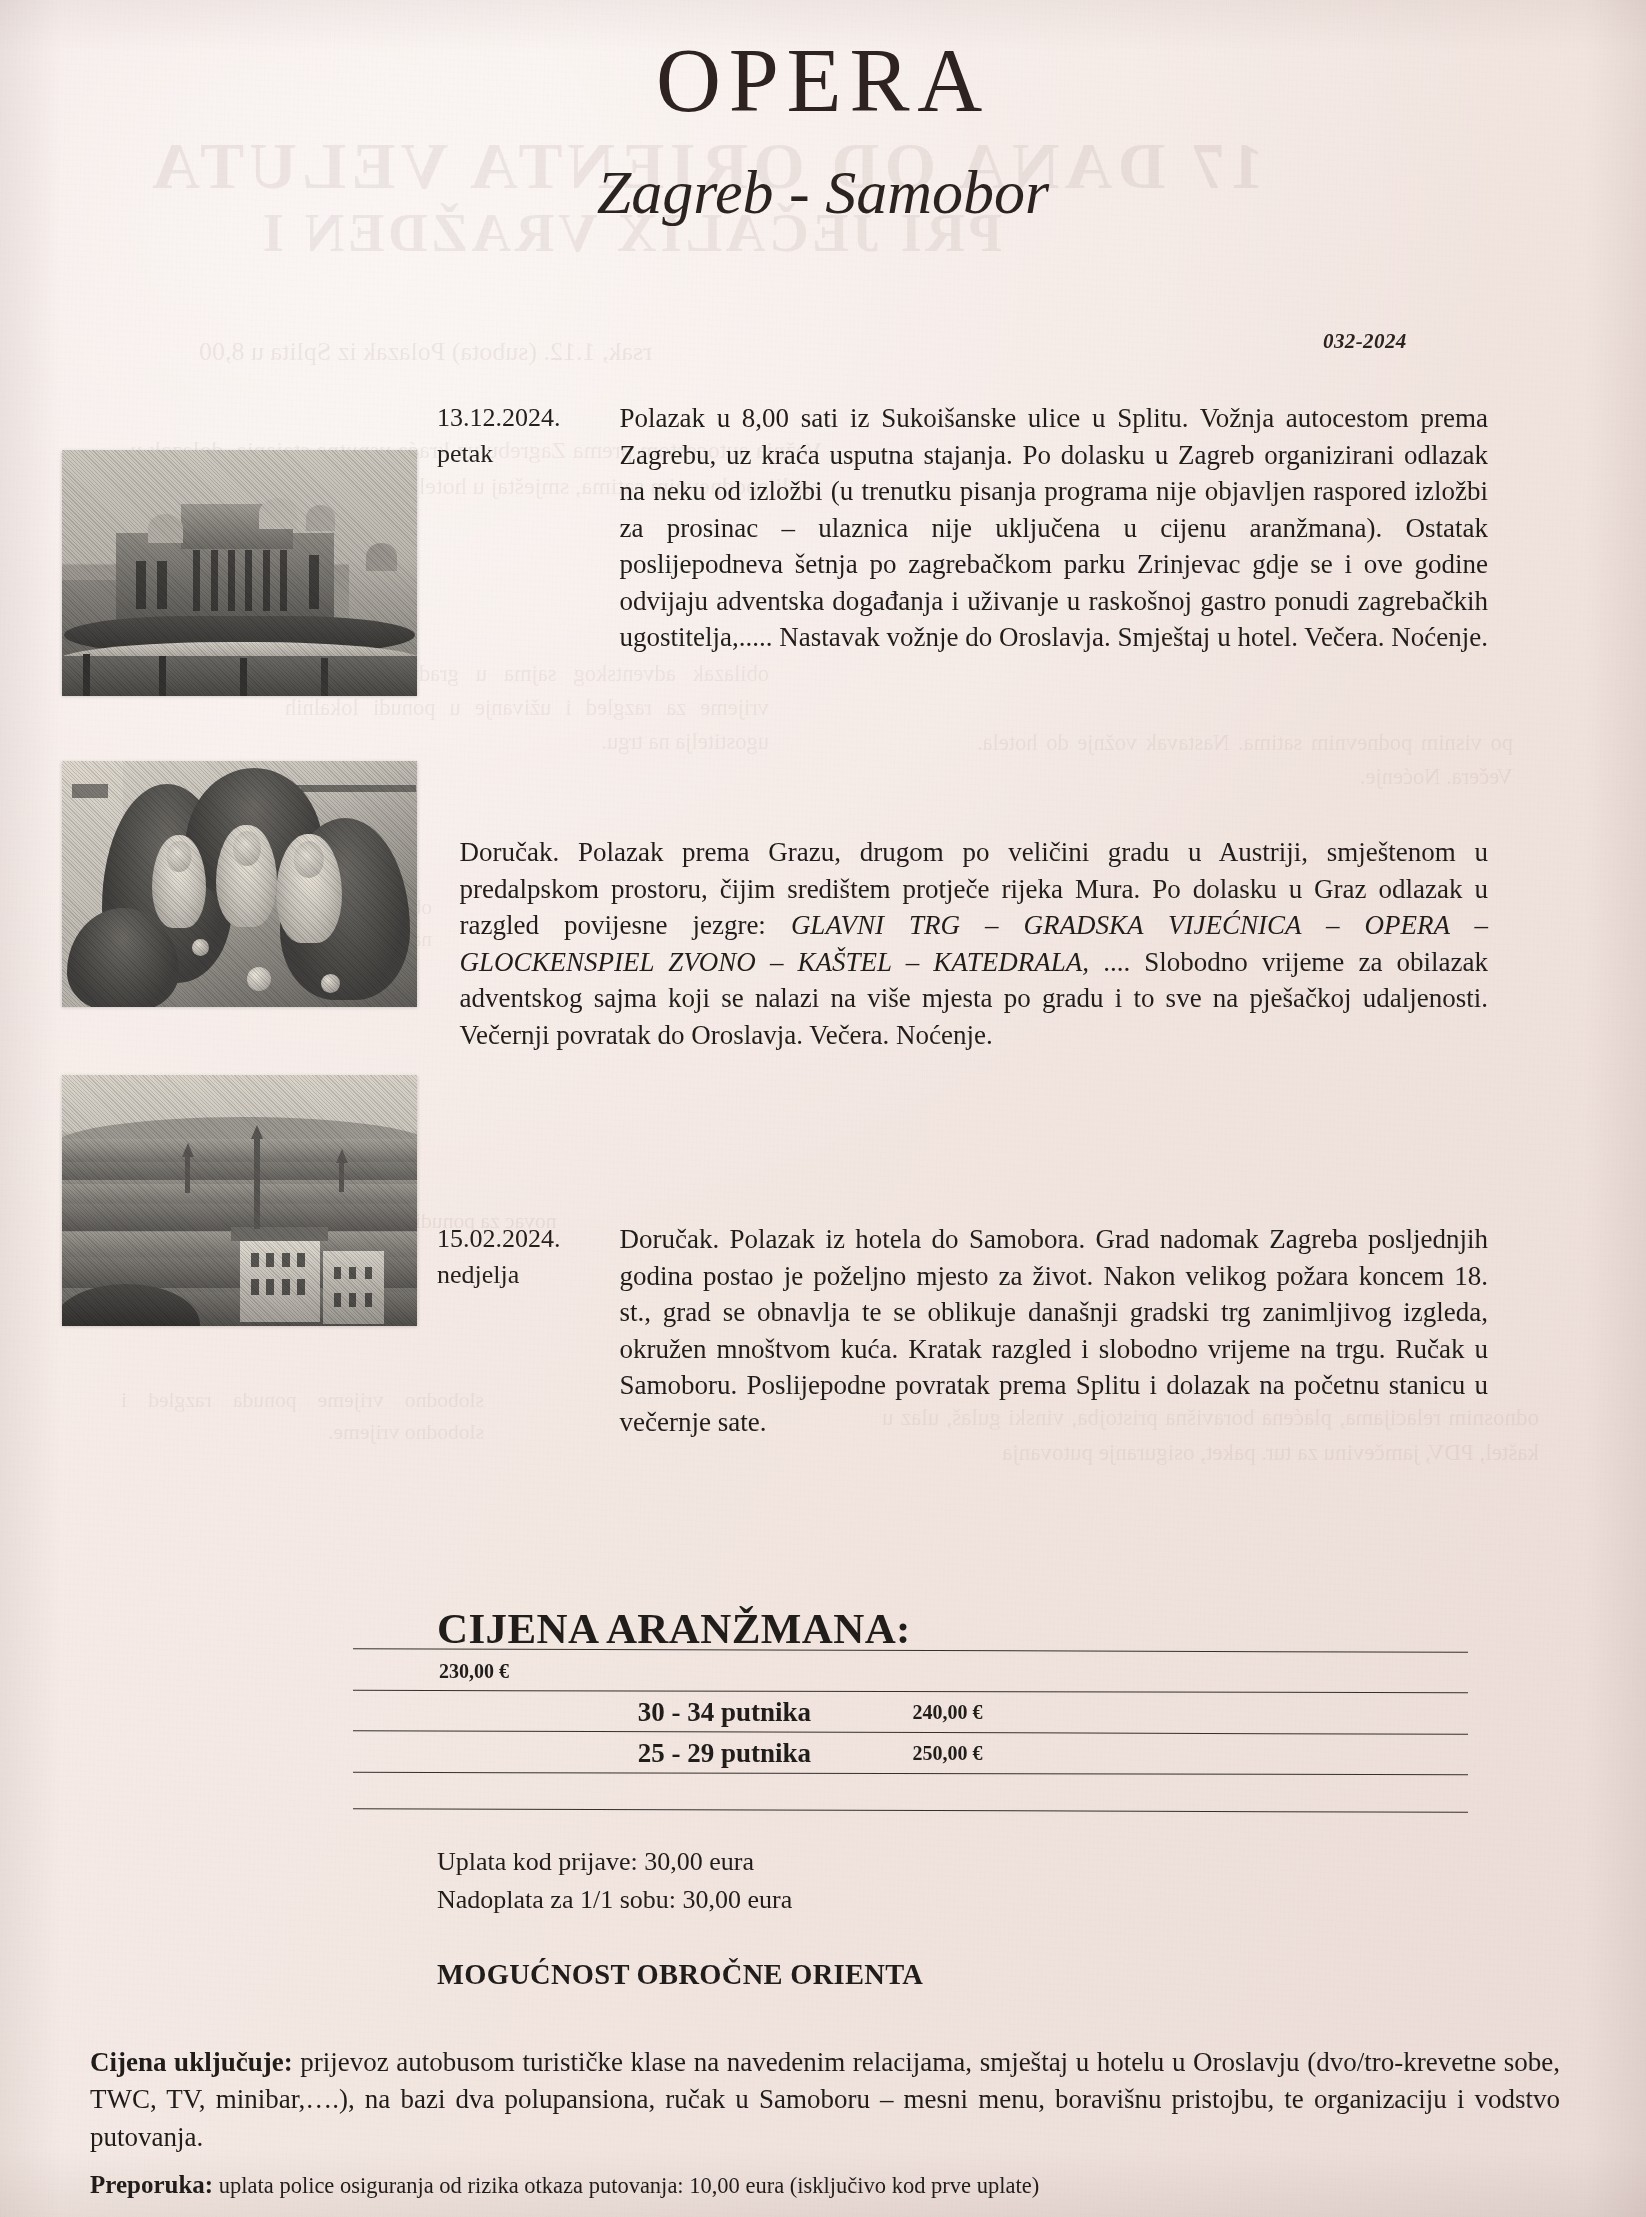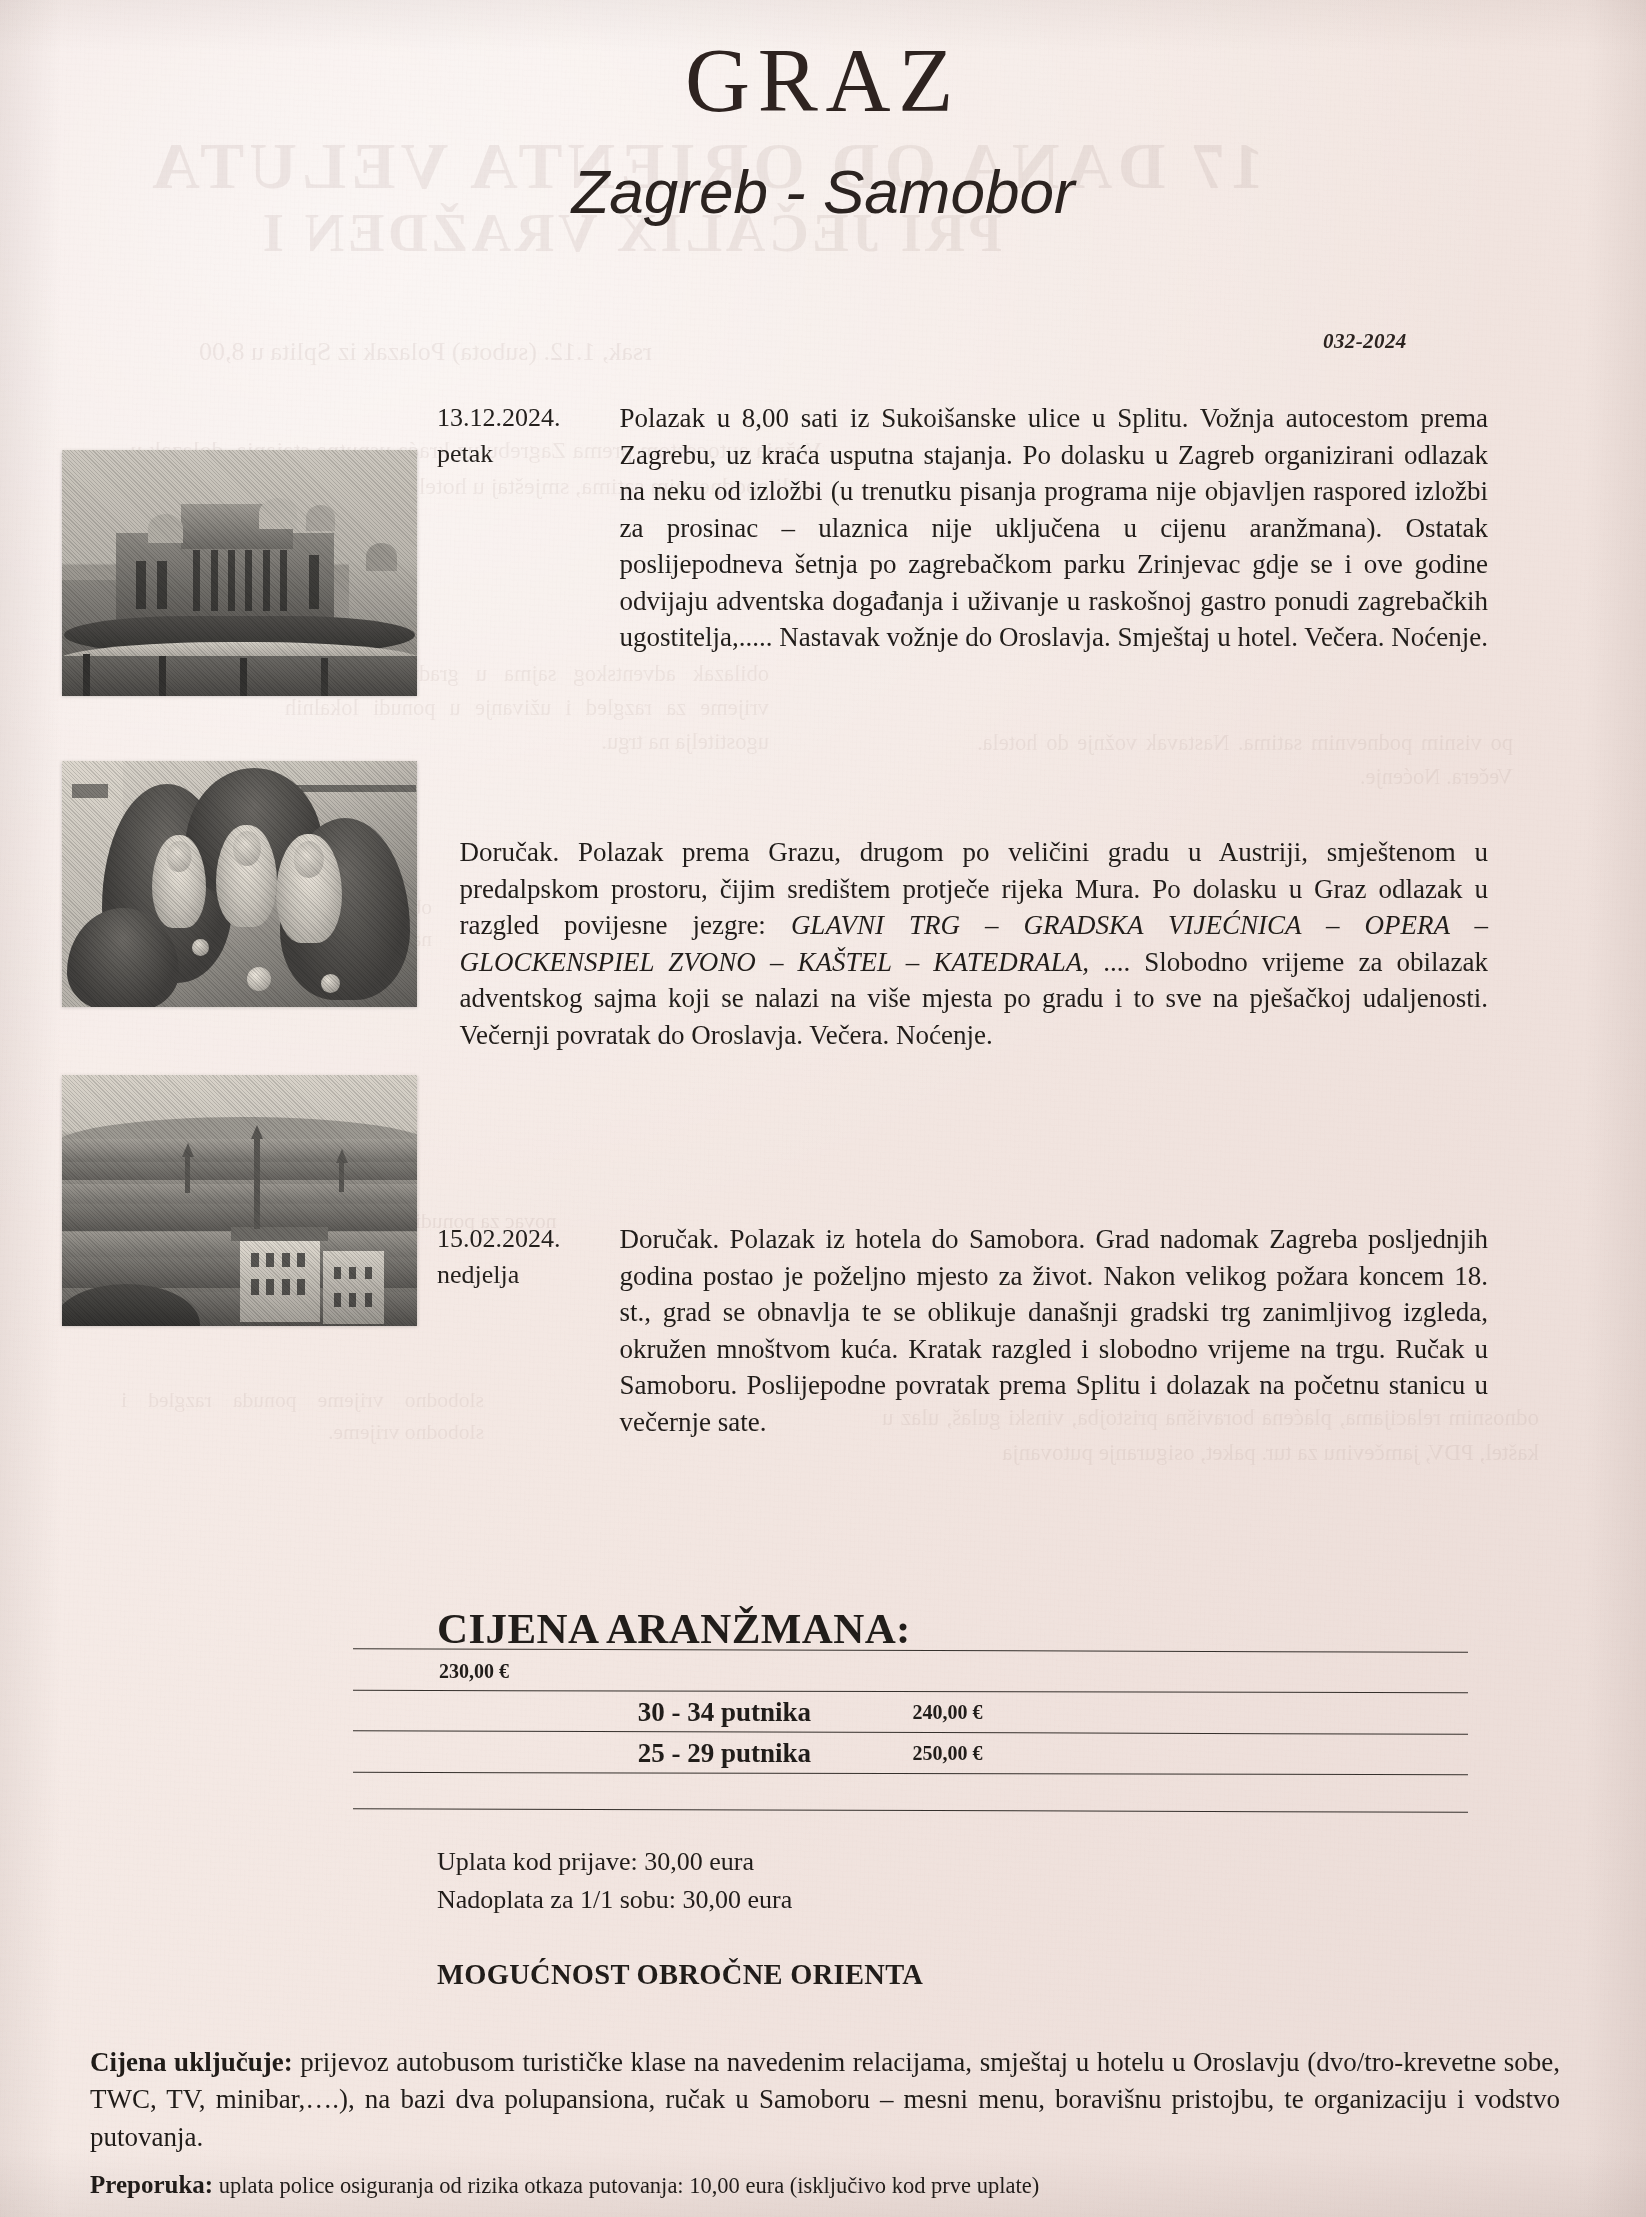--- a/index.html
+++ b/index.html
@@ -84,21 +84,21 @@
   #sub-title {
     position: absolute;
     left: 0; right: 0;
     top: 161px;
     text-align: center;
     font-size: 62px;
     font-style: italic;
     color: #2b2320;
     letter-spacing: 0px;
     line-height: 1;
-    font-family: Liberation Sans, sans-serif;
+    font-family: Liberation Serif, serif;
   }
   #ref-no {
     position: absolute;
     top: 329px;
     left: 1323px;
     font-size: 21px;
     font-weight: bold;
     font-style: italic;
     color: #2b2320;
     letter-spacing: 0.4px;
@@ -343,21 +343,21 @@
   <div class="ghost-blk" style="top:1384px; left:121px; width:363px; font-size:21.6px;">
     slobodno vrijeme ponuda razgled i slobodno vrijeme.
   </div>
   <div class="ghost-blk" style="top:1401px; left:882px; width:657px; font-size:23px;">
     odnosnim relacijama, plaćena boravišna pristojba, vinski gulaš, ulaz u kaštel,
     PDV, jamčevinu za tur. paket, osiguranje putovanja
   </div>
 
   <div id="vignette"></div>
 
-  <div id="graz-title">GRAZ</div>
+  <div id="graz-title">OPERA</div>
   <div id="sub-title">Zagreb - Samobor</div>
   <div id="ref-no">032-2024</div>
 
   <div class="photo" id="photo1">
     <div class="sky"></div>
 
     <div class="bldg" style="left:-3.5px;  top:130px; width:104px; height:95px; background:linear-gradient(180deg,#8b8079,#5d554f);"></div>
     <div class="bldg" style="left:287px; top:111px; width:78px;  height:102px; background:linear-gradient(180deg,#bdb2a8,#8a8079);"></div>
     <div class="bldg" style="left:304px; top:93px; width:31px;  height:28px; border-radius:50% 50% 0 0; background:#9c928b;"></div>
 

